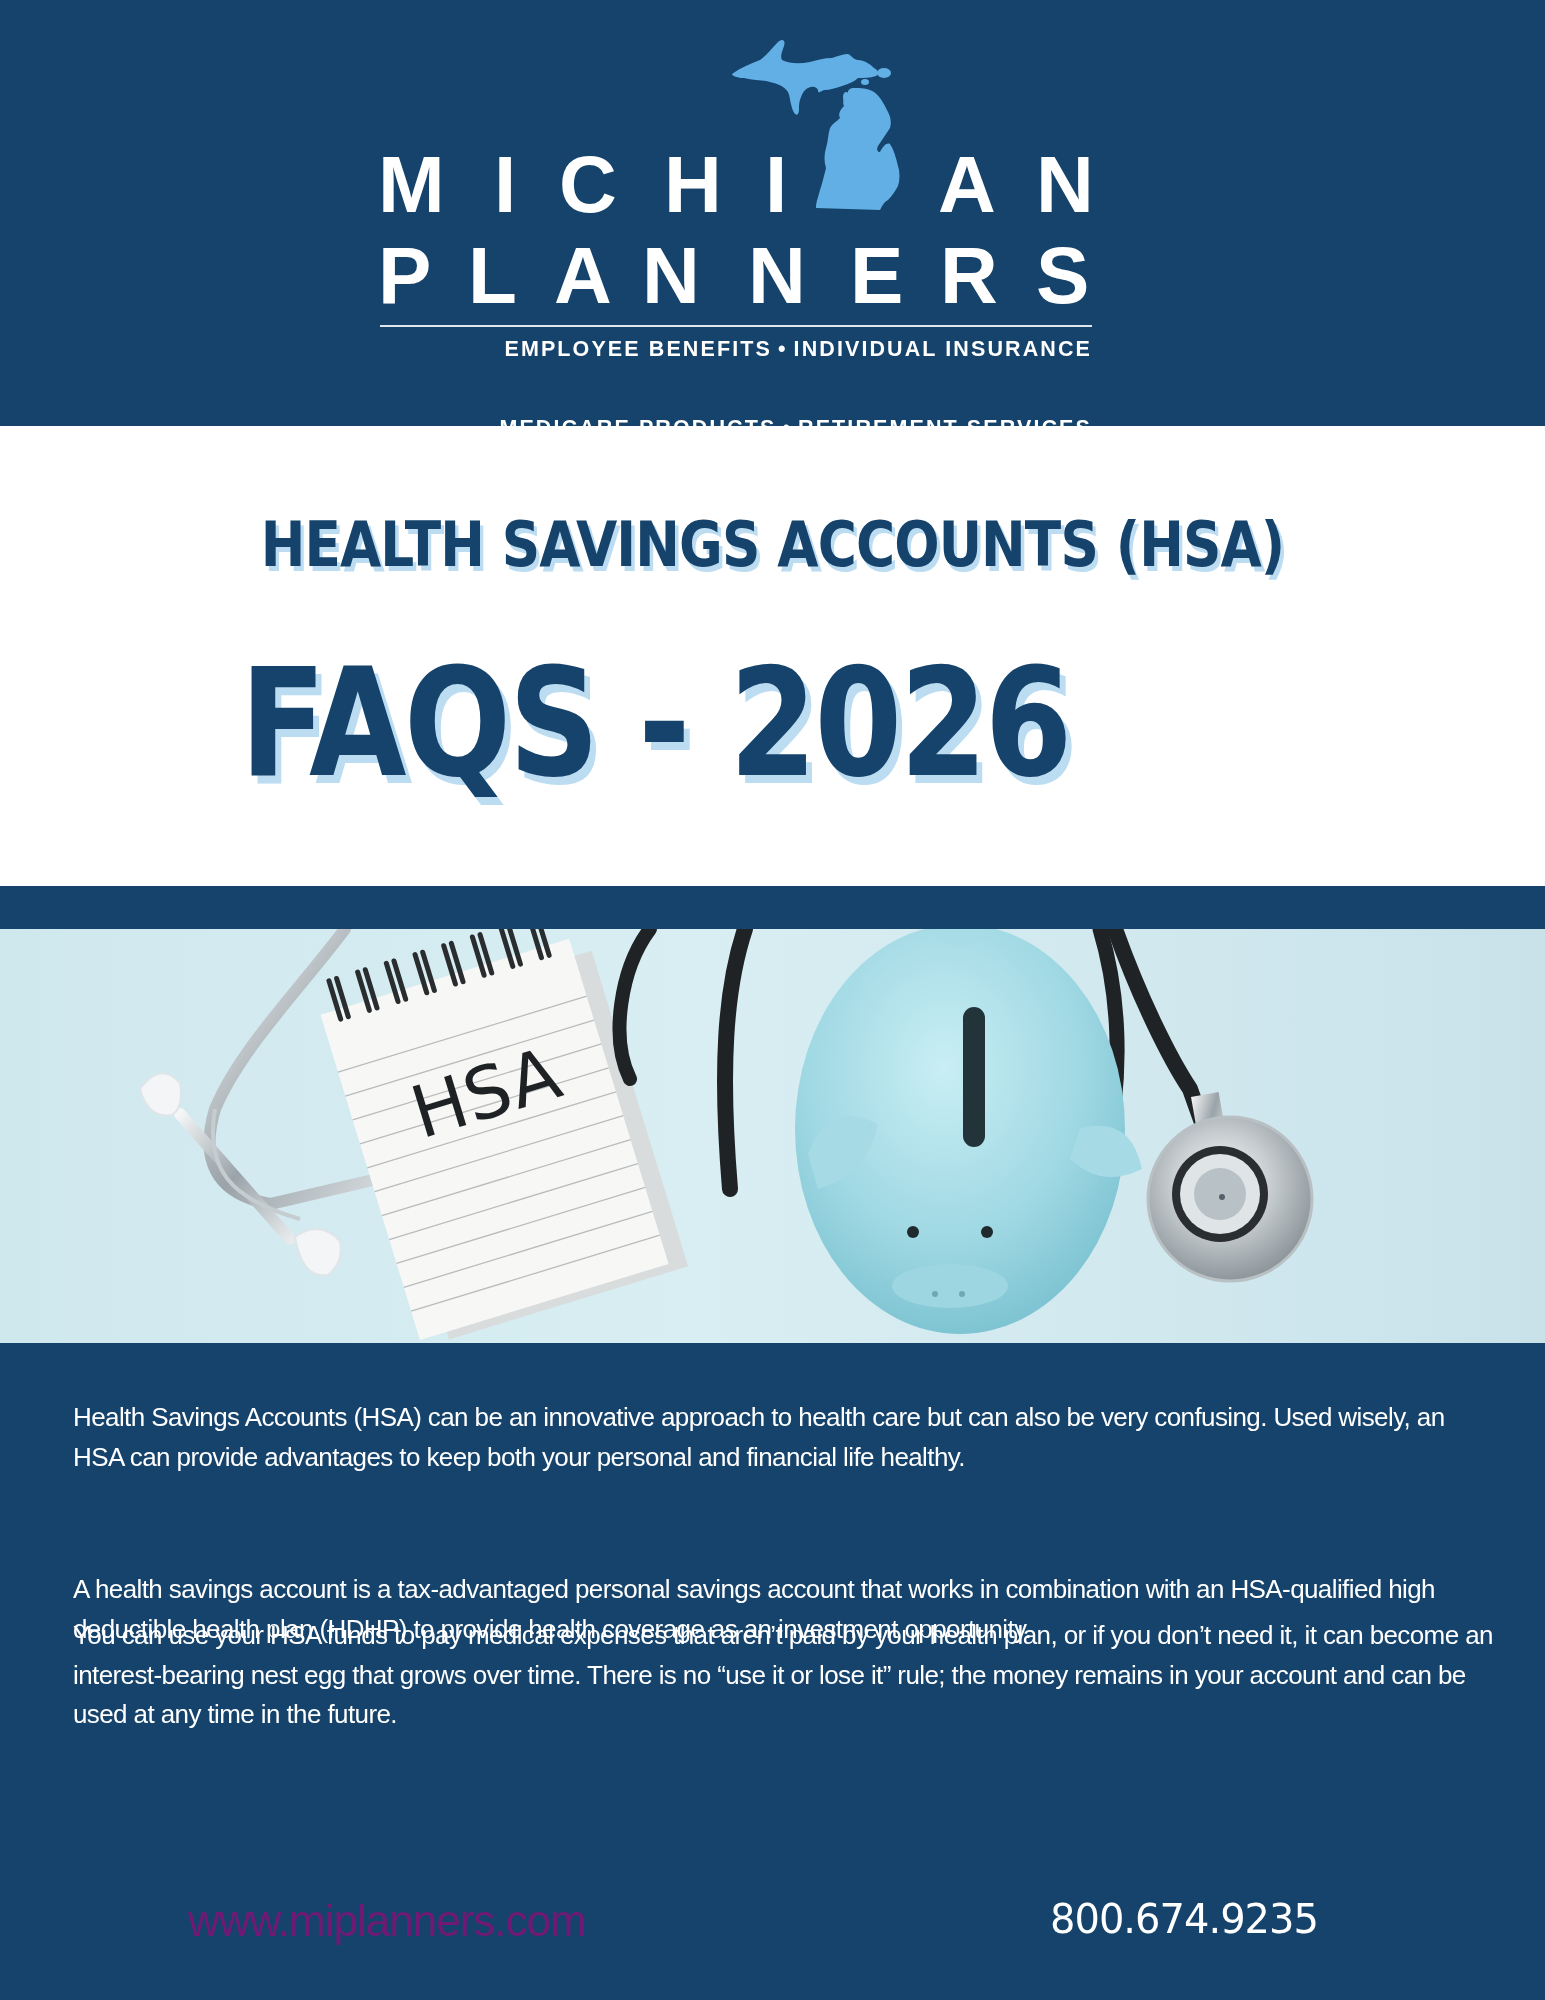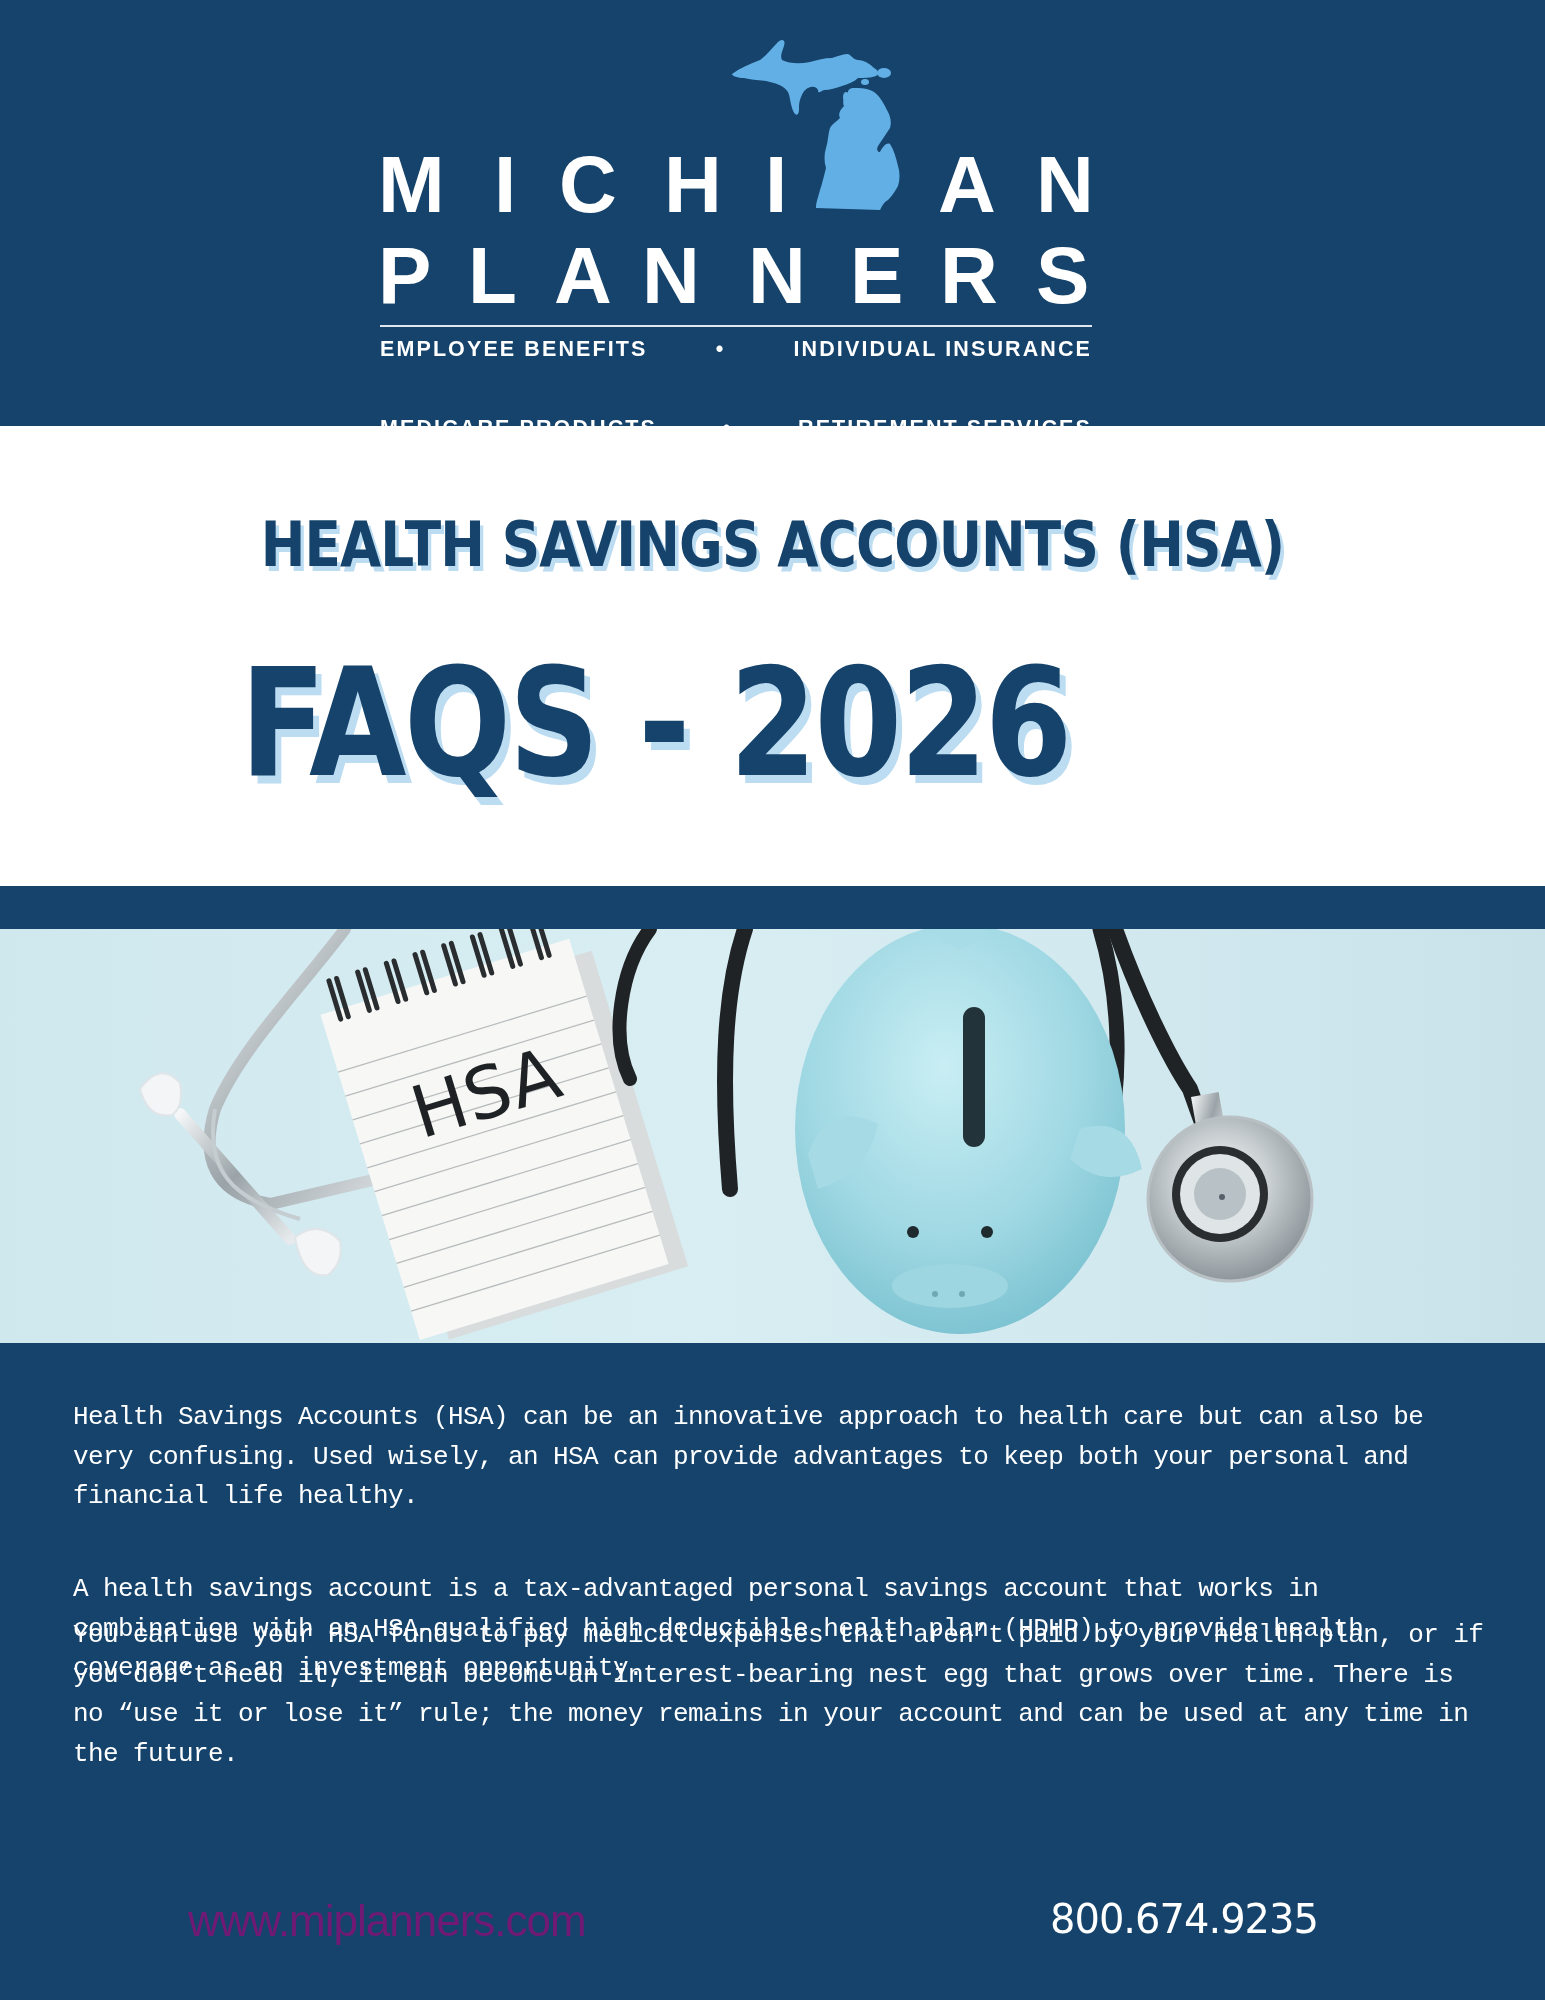--- a/index.html
+++ b/index.html
@@ -18,21 +18,21 @@
     font-size: 80px; line-height: 1; transform-origin: left top;
   }
   .michigan-map { position: absolute; left: 720px; top: 30px; width: 200px; height: 190px; }
   .logo-rule {
     position: absolute; left: 380px; top: 325px; width: 712px; height: 2px; background: #dfe6ee;
   }
   .tagline {
     position: absolute; left: 380px; width: 712px; color: #ffffff;
     font-family: "Liberation Sans", sans-serif; font-weight: 700; font-size: 21.5px;
     letter-spacing: 2.1px; white-space: nowrap; line-height: 1;
-    display: flex; justify-content: space-between;
+    display: flex; justify-content: flex-end;
   }
   .tagline .dot { padding: 0 6px; }
 
   
   .title-hsa {
     position: absolute; left: 0; width: 1545px; top: 508px; text-align: center;
     font-family: "DejaVu Sans", sans-serif; font-weight: 700; font-size: 62px;
     color: #15436b; letter-spacing: -1px;
     transform: scaleX(0.86); transform-origin: center;
     text-shadow: 4px 5px 0 #bcdcf2;
@@ -52,21 +52,21 @@
     background: linear-gradient(90deg, #cfe8ee 0%, #d8eef3 45%, #d2e9ef 70%, #c9e2ea 100%);
   }
   .photo svg { position: absolute; left: 0; top: 0; }
 
   
   .body {
     position: absolute; left: 0; top: 1343px; width: 1545px; height: 657px; background: #15436b;
   }
   .para {
     position: absolute; left: 73px; width: 1420px; color: #ffffff;
-    font-family: Liberation Mono, monospace; font-size: 26px; line-height: 39.5px;
+    font-family: Liberation Sans, sans-serif; font-size: 26px; line-height: 39.5px;
     letter-spacing: -0.6px; font-weight: 400;
   }
   .footer-link {
     position: absolute; left: 188px; top: 1896px; color: #701a75;
     font-family: Liberation Sans, sans-serif; font-size: 44px; letter-spacing: -1px;
     text-decoration: none; white-space: nowrap;
   }
   .footer-phone {
     position: absolute; left: 1050px; top: 1896px; color: #ffffff;
     font-family: "DejaVu Sans", sans-serif; font-size: 40px; letter-spacing: -1px;

